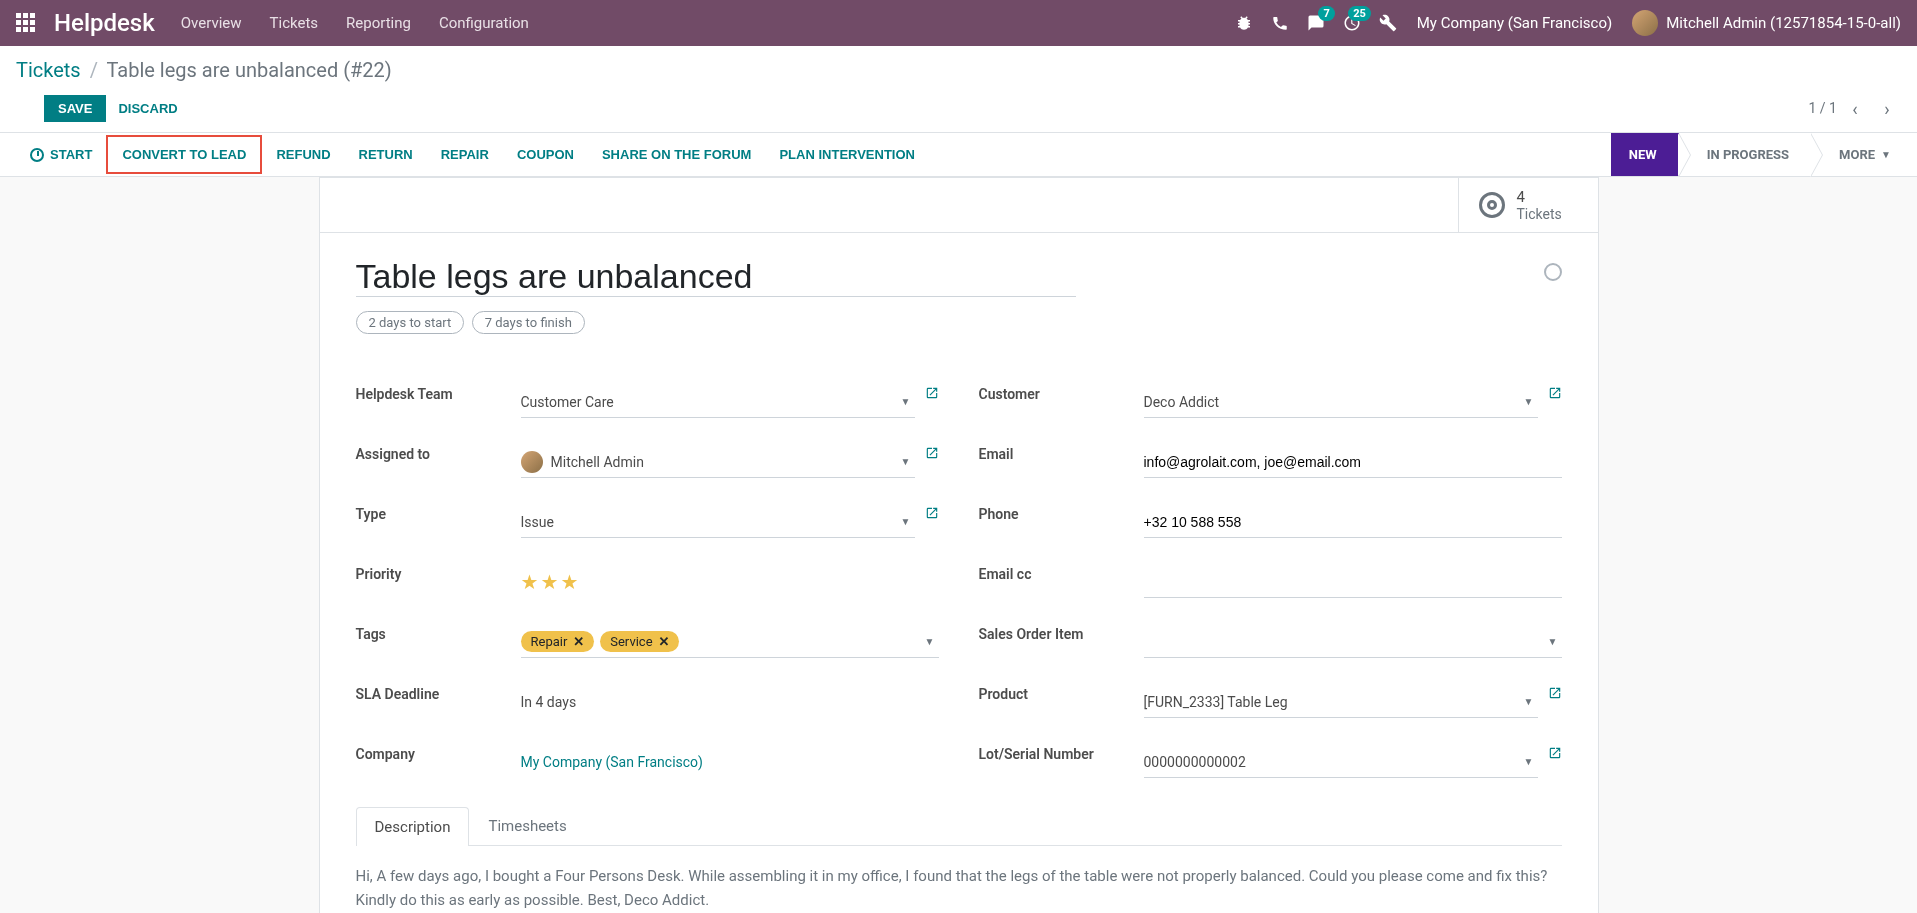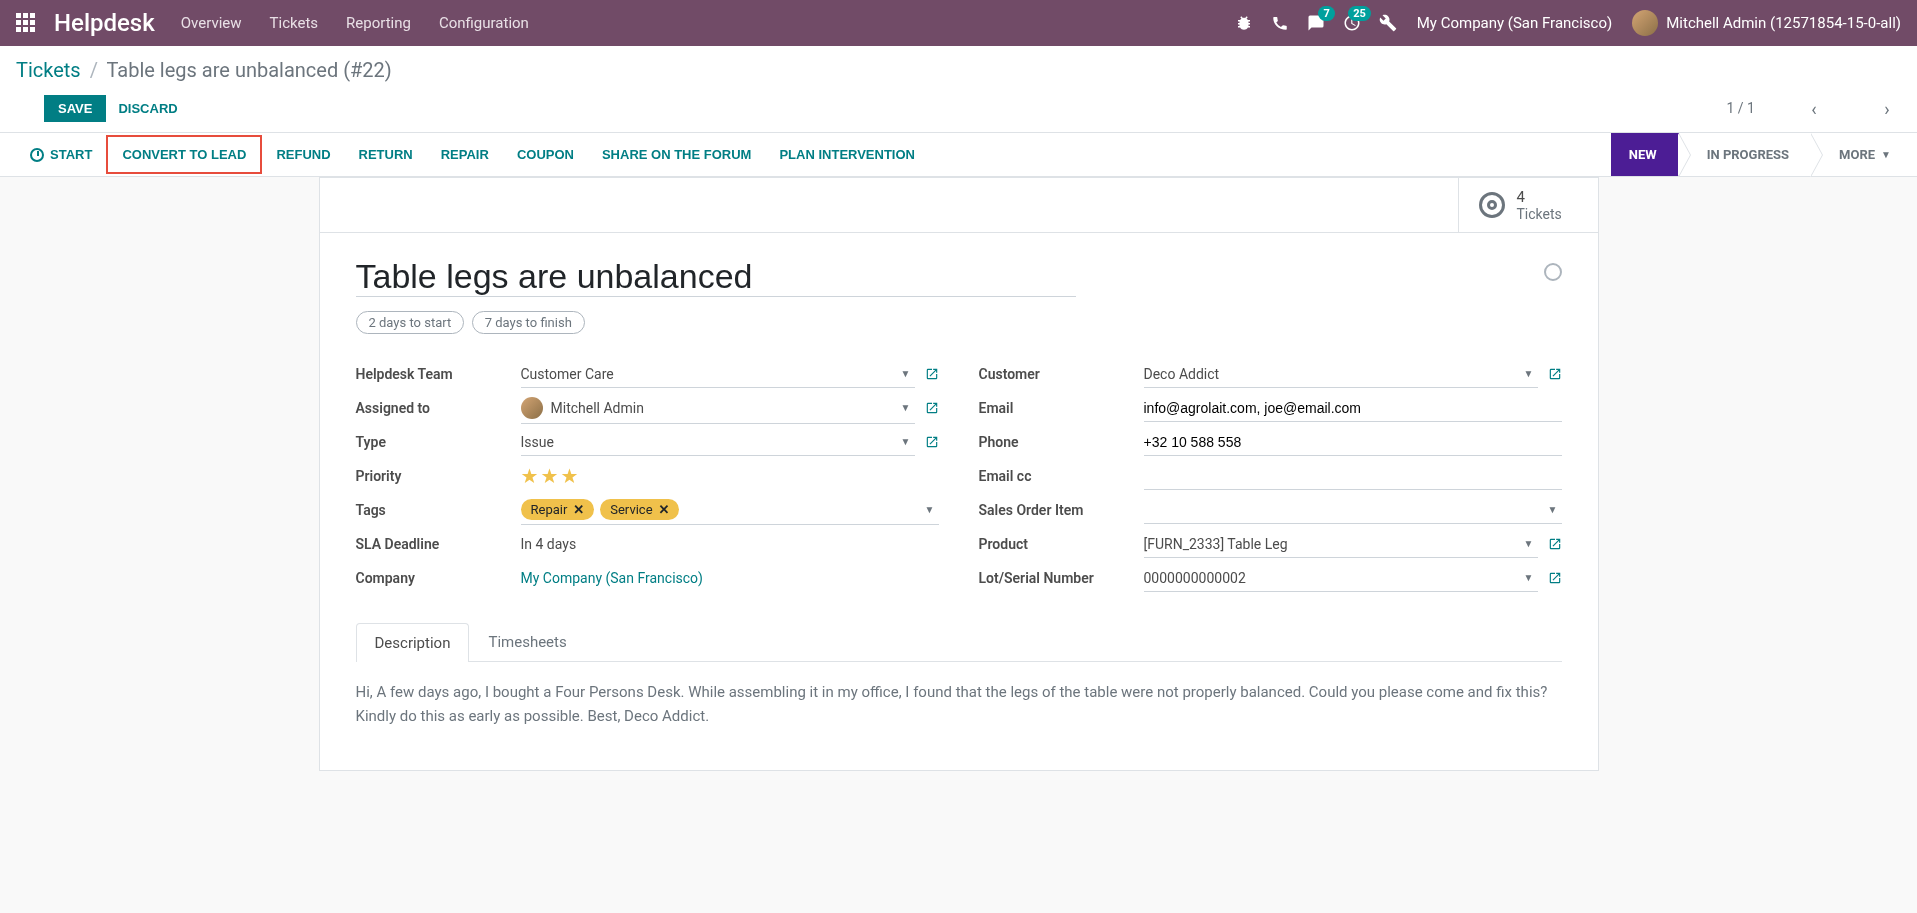--- a/index.html
+++ b/index.html
@@ -17,21 +17,21 @@
 .topnav .user { font-size: 15px; }
 .icon-svg { width: 18px; height: 18px; fill: #fff; }
 
 .subheader { background: #fff; padding: 12px 16px 10px 16px; border-bottom: 1px solid #dee2e6; }
 .breadcrumb { font-size: 20px; color: #6c757d; margin-bottom: 12px; }
 .breadcrumb .link { color: #017E84; cursor: pointer; }
 .breadcrumb .sep { color: #adb5bd; margin: 0 4px; }
 .subheader-row { display: flex; align-items: center; margin-left: 28px; }
 .btn-save { background: #017E84; color: #fff; border: none; padding: 6px 14px; font-weight: bold; font-size: 13px; cursor: pointer; }
 .btn-discard { background: none; border: none; color: #017E84; font-weight: bold; font-size: 13px; margin-left: 12px; cursor: pointer; }
-.pager { margin-left: auto; color: #6c757d; display: flex; align-items: center; gap: 41px; }
+.pager { margin-left: auto; color: #6c757d; display: flex; align-items: center; }
 .pager .arrow { width: 28px; height: 28px; display: flex; align-items: center; justify-content: center; cursor: pointer; font-size: 18px; color: #6c757d; margin-left: 4px; }
 
 .statusbar { background: #fff; border-bottom: 1px solid #dee2e6; display: flex; align-items: stretch; padding: 0 16px; height: 44px; }
 .statusbar .action-btn { background: none; border: none; color: #017E84; font-weight: bold; font-size: 13px; padding: 0 14px; cursor: pointer; display: flex; align-items: center; }
 .statusbar .action-btn.highlighted { border: 2px solid #e74c3c; margin: 2px 0; }
 .statusbar .clock-icon { width: 14px; height: 14px; border: 2px solid #017E84; border-radius: 50%; margin-right: 6px; position: relative; }
 .statusbar .clock-icon::after { content: ''; position: absolute; top: 1px; left: 5px; width: 2px; height: 5px; background: #017E84; }
 .statusbar .status-spacer { flex: 1; }
 .statusbar .stage { position: relative; display: flex; align-items: center; padding: 0 22px 0 28px; font-size: 13px; font-weight: bold; color: #6c757d; cursor: pointer; background: #fff; }
 .statusbar .stage::before { content: ''; position: absolute; left: 0; top: 0; border-top: 22px solid transparent; border-bottom: 22px solid transparent; border-left: 12px solid #dee2e6; }
@@ -55,21 +55,21 @@
 .form-body { padding: 24px 36px; }
 .title-row { display: flex; align-items: flex-start; }
 .title-input { font-size: 34px; font-weight: 500; color: #212529; border: none; border-bottom: 1px solid #ced4da; width: 720px; outline: none; }
 .priority-circle { width: 18px; height: 18px; border: 2px solid #adb5bd; border-radius: 50%; margin-left: auto; margin-top: 6px; }
 .badges-row { margin-top: 14px; }
 .sla-badge { display: inline-block; border: 1px solid #adb5bd; border-radius: 14px; padding: 3px 12px; font-size: 13px; color: #6c757d; margin-right: 4px; }
 
 .fields-grid { display: flex; margin-top: 24px; }
 .fields-col { flex: 1; }
 .fields-col.left { margin-right: 40px; }
-.field-row { display: flex; align-items: center; min-height: 32px; margin-bottom: 2px; }
+.field-row { display: flex; min-height: 32px; margin-bottom: 2px; margin-top: 28px; }
 .field-label { width: 165px; font-weight: 600; color: #4c4c4c; font-size: 14px; }
 .field-value { flex: 1; display: flex; align-items: center; border-bottom: 1px solid #ced4da; padding: 4px 0; min-height: 28px; }
 .field-value.noborder { border-bottom: none; }
 .field-value input { border: none; outline: none; width: 100%; font-size: 14px; }
 .field-value .dd { margin-left: auto; color: #6c757d; font-size: 10px; cursor: pointer; padding: 0 4px; }
 .ext-standalone { color: #017E84; margin-left: 10px; cursor: pointer; width: 16px; }
 .mini-avatar { width: 22px; height: 22px; border-radius: 50%; background: linear-gradient(135deg,#d4a574,#8b6f47); margin-right: 8px; }
 .stars { display: flex; }
 .star { color: #f0c14b; font-size: 20px; margin-right: 2px; cursor: pointer; }
 .tag-chip { background: #f0c14b; color: #212529; border-radius: 12px; padding: 3px 10px; font-size: 13px; margin-right: 6px; display: inline-flex; align-items: center; }

